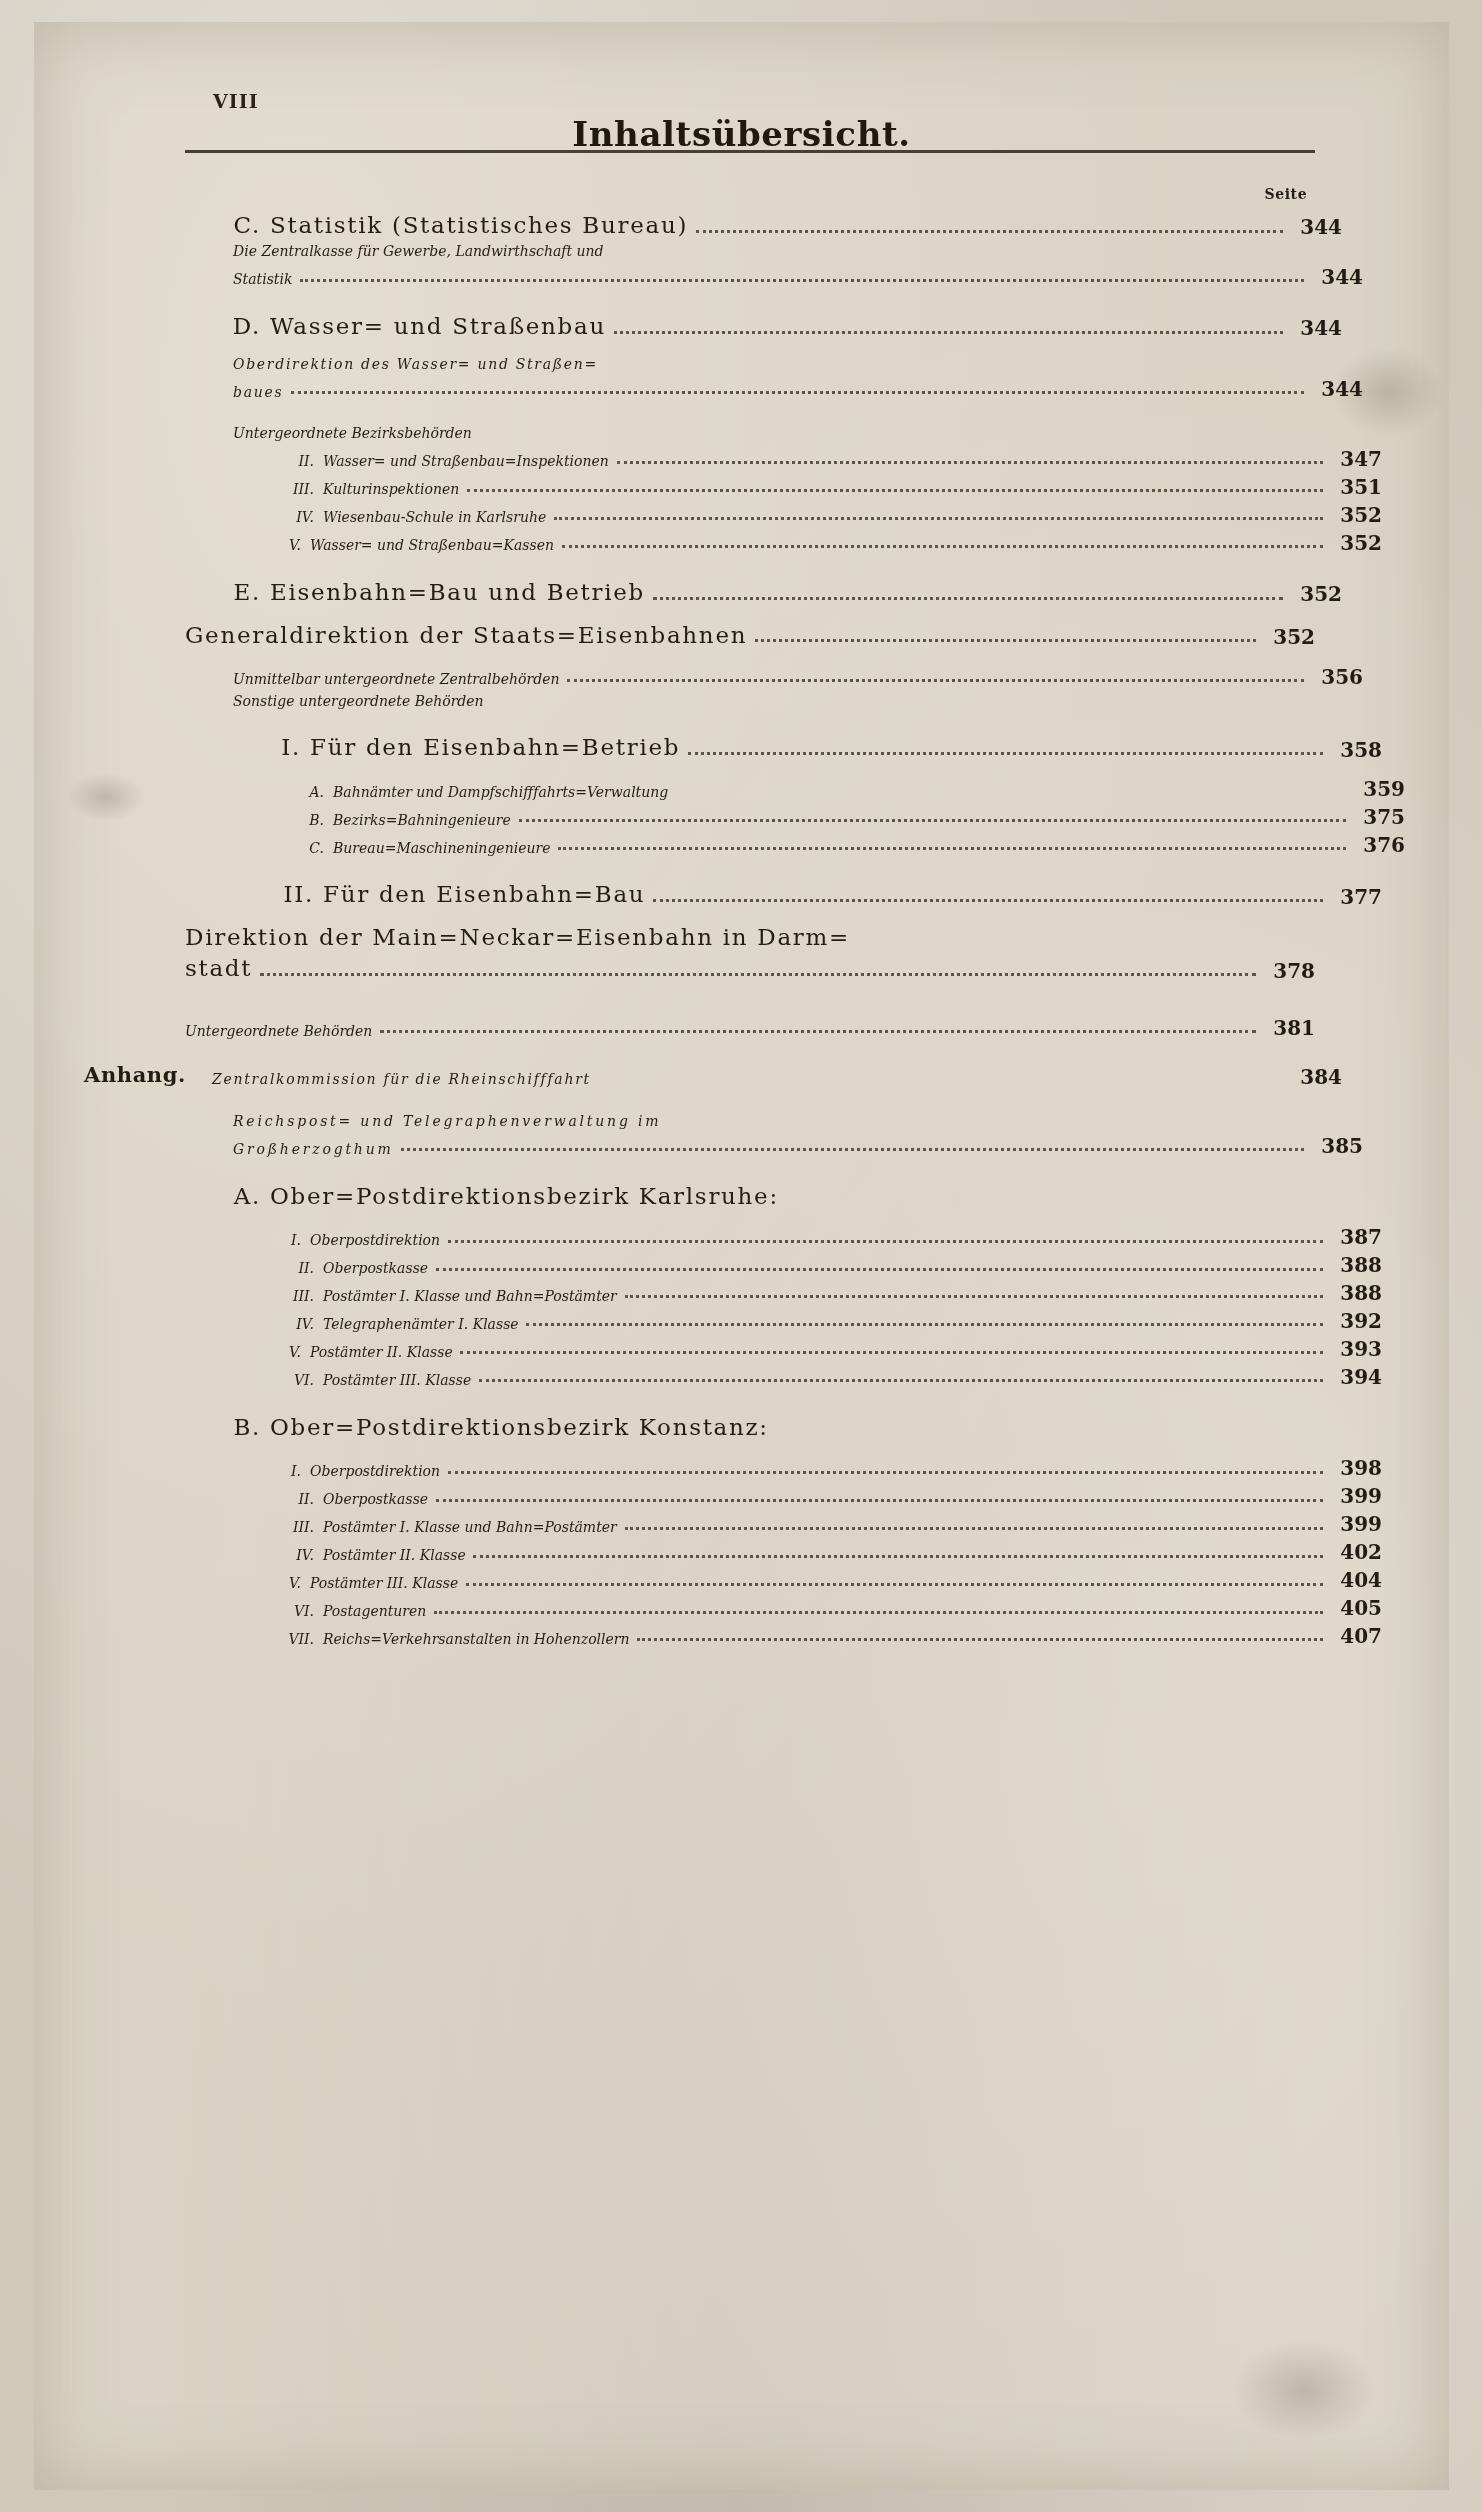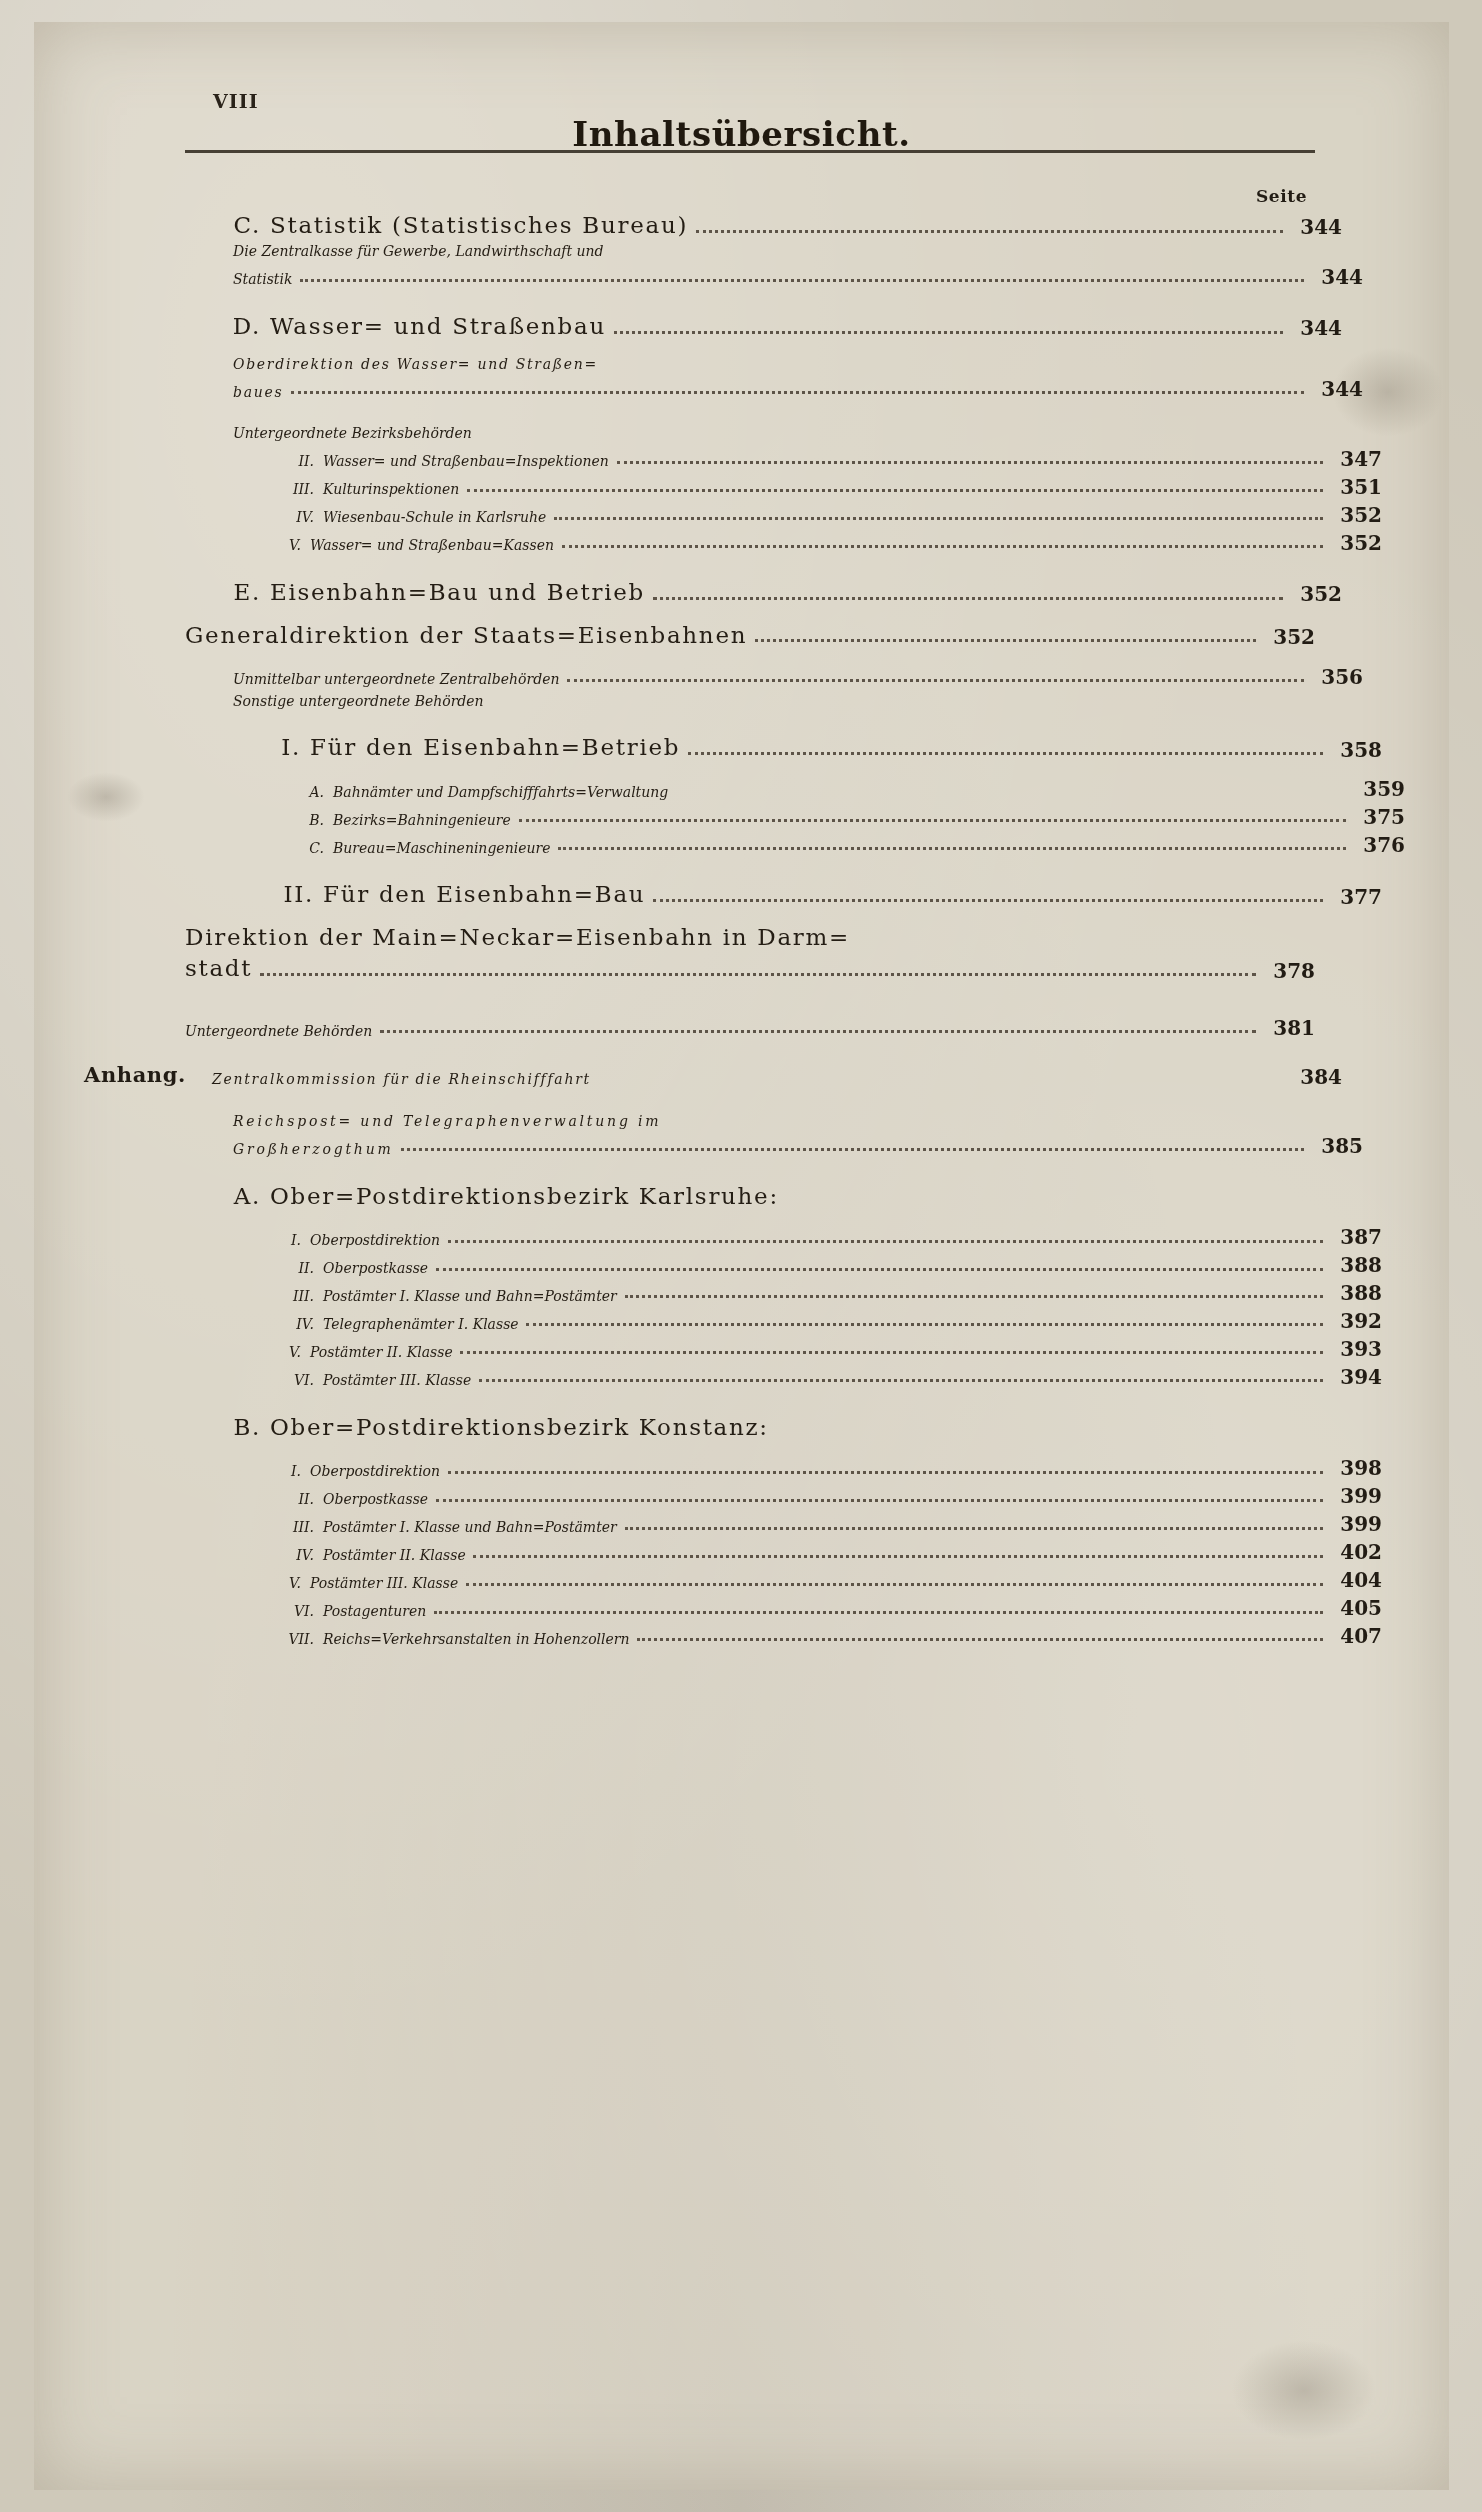--- a/index.html
+++ b/index.html
@@ -65,21 +65,21 @@
   .toc {
     position: absolute;
     left: 185px;
     right: 168px;
     top: 213px;
   }
   .seite {
     position: absolute;
     right: 7.8px;
     top: -27px;
-    font-size: 17px;
+    font-size: 14px;
     font-weight: 700;
     letter-spacing: 0.6px;
   }
 
   .row {
     display: flex;
     align-items: flex-end;
     width: 100%;
     line-height: 1.12;
     position: relative;

